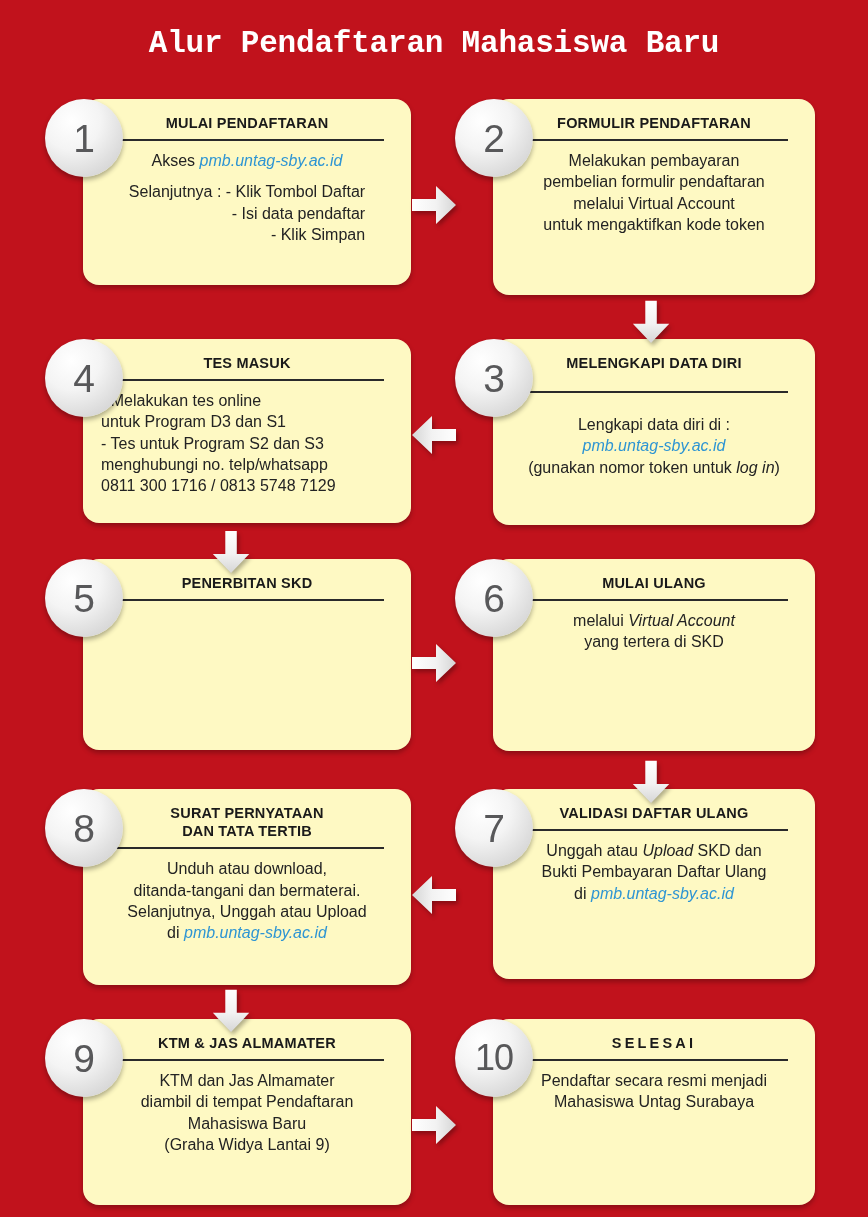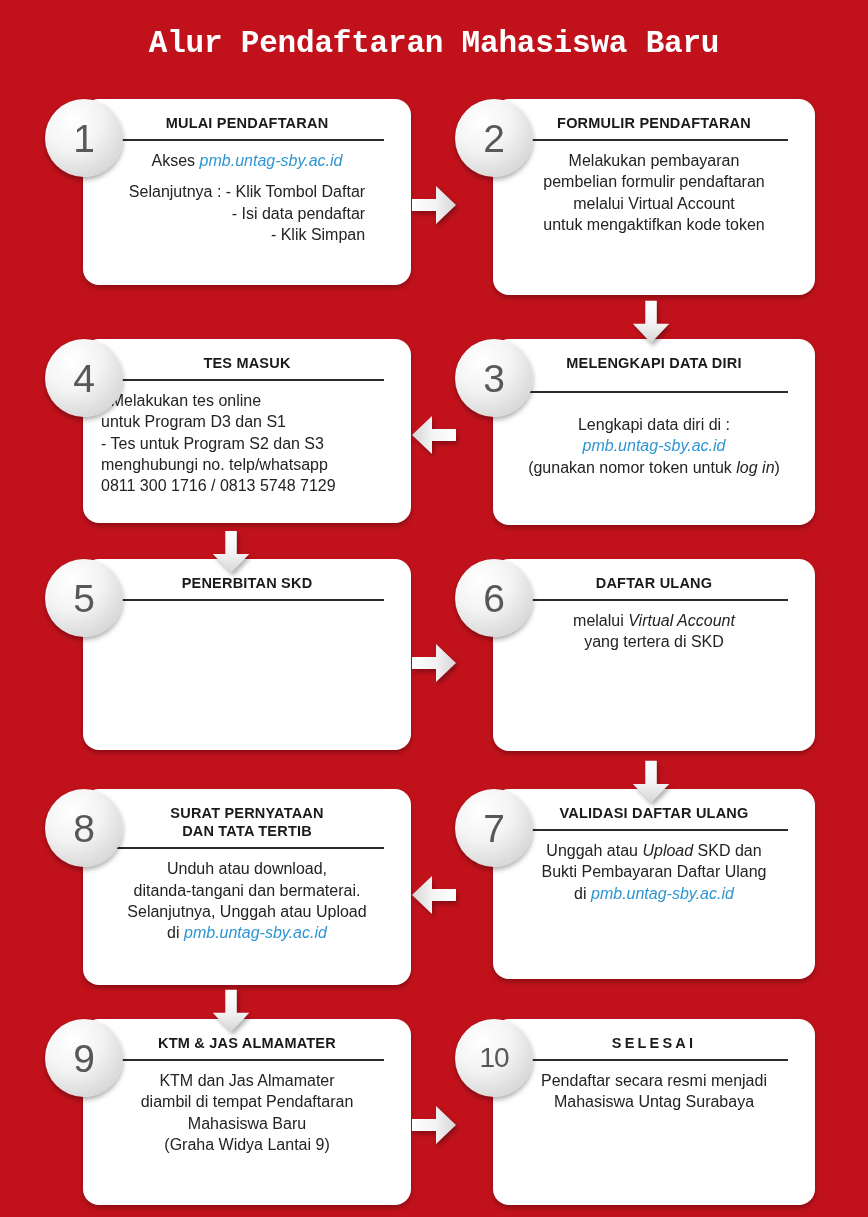--- a/index.html
+++ b/index.html
@@ -38,21 +38,21 @@
 
   
   .step {
     position: absolute;
   }
 
   .card {
     position: absolute;
     left: 38px;
     top: 0;
-    background: #ffffff;
+    background: #fef9c3;
     border-radius: 16px;
     box-shadow: 0 3px 5px rgba(0,0,0,0.28);
     padding: 10px 12px 12px 12px;
     display: flex;
     flex-direction: column;
     align-items: center;
   }
 
   .card-head {
     width: 100%;
@@ -116,21 +116,21 @@
     display: flex;
     align-items: center;
     justify-content: center;
     color: #58585A;
     font-size: 39px;
     font-weight: normal;
     line-height: 1;
     z-index: 3;
     font-family: "Liberation Sans", sans-serif;
   }
-  .badge.two-digit { font-size: 28px; letter-spacing: -1px; }
+  .badge.two-digit { font-size: 36px; letter-spacing: -1px; }
 
   
   .arrow {
     position: absolute;
     z-index: 2;
     filter: drop-shadow(2px 3px 2px rgba(0,0,0,0.30));
   }
   .arrow svg { display: block; }
 </style>
 </head>
@@ -182,21 +182,21 @@
     </div>
     <div class="step" style="left: 45px; top: 559px; width: 366px; height: 191px;">
       <div class="card" style="width:328px;min-height:191px;">
         <div class="card-head">PENERBITAN SKD</div>
         <div class="rule"></div>
       </div>
       <div class="badge">5</div>
     </div>
     <div class="step" style="left: 455px; top: 559px; width: 360px; height: 192px;">
       <div class="card" style="width:322px;min-height:192px;">
-        <div class="card-head">DAFTAR ULANG</div>
+        <div class="card-head">MULAI ULANG</div>
         <div class="rule"></div>
         <div class="card-body"><div>melalui <span class="ital">Virtual Account</span></div><div>yang tertera di SKD</div></div>
       </div>
       <div class="badge">6</div>
     </div>
     <div class="step" style="left: 455px; top: 789px; width: 360px; height: 190px;">
       <div class="card" style="width:322px;min-height:190px;">
         <div class="card-head">VALIDASI DAFTAR ULANG</div>
         <div class="rule"></div>
         <div class="card-body"><div>Unggah atau <span class="ital">Upload</span> SKD dan</div><div>Bukti Pembayaran Daftar Ulang</div><div>di <span class="link">pmb.untag-sby.ac.id</span></div></div>

